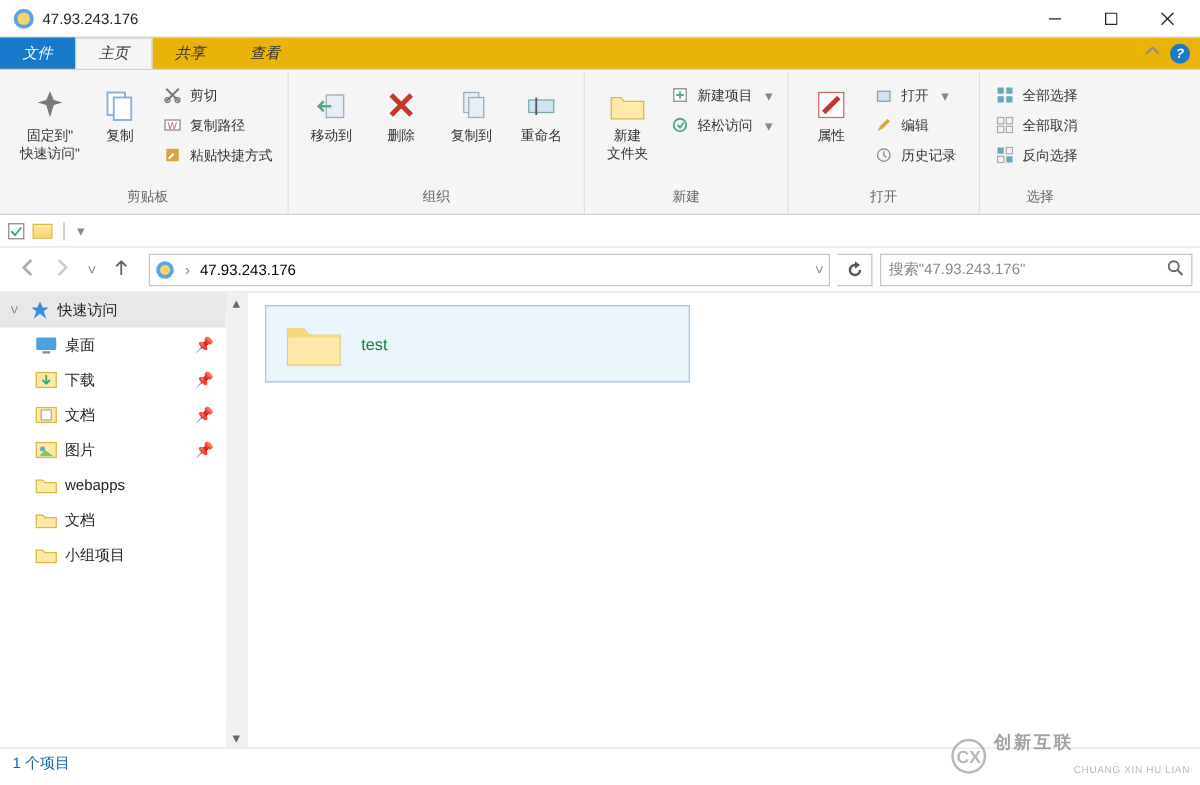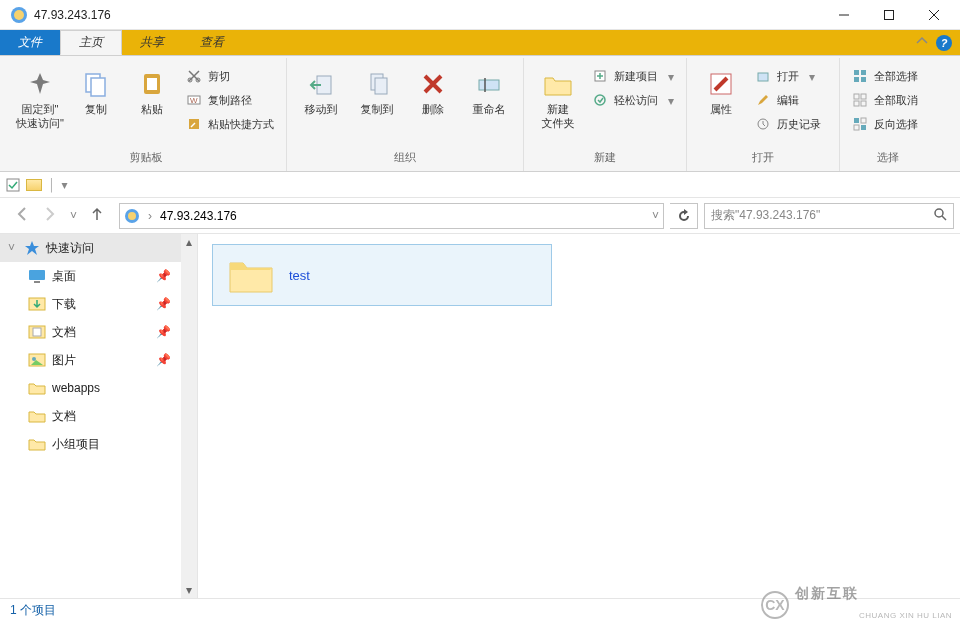--- a/index.html
+++ b/index.html
@@ -142,29 +142,20 @@
       </div>
       <div class="big-btn">
         <div class="icon-box">
             <svg width="28" height="28">
               <rect x="4" y="4" width="14" height="18" fill="#fff" stroke="#8aaee0" stroke-width="1.5"></rect>
               <rect x="9" y="8" width="14" height="18" fill="#fff" stroke="#8aaee0" stroke-width="1.5"></rect>
             </svg>
           </div>
         <div class="lbl">复制</div>
       </div>
-      <div class="big-btn">
-        <div class="icon-box">
-            <svg width="28" height="28">
-              <rect x="6" y="4" width="16" height="20" rx="2" fill="#d9a63d"></rect>
-              <rect x="9" y="8" width="10" height="12" fill="#fff"></rect>
-            </svg>
-          </div>
-        <div class="lbl">粘贴</div>
-      </div>
       <div class="small-row-col">
         <div class="small-btn">
           <span class="sm-icon">
               <svg width="14" height="14">
                 <path d="M2 2 L12 12 M12 2 L2 12" stroke="#777" stroke-width="1.5"></path>
                 <circle cx="3" cy="11" r="2" fill="none" stroke="#777"></circle>
                 <circle cx="11" cy="11" r="2" fill="none" stroke="#777"></circle>
               </svg>
             </span>
           <span class="sm-lbl">剪切</span>
@@ -199,33 +190,33 @@
             <svg width="28" height="28">
               <rect x="10" y="6" width="14" height="18" fill="#e8eef6" stroke="#9ab"></rect>
               <path d="M14 15 L4 15 M8 11 L4 15 L8 19" fill="none" stroke="#5a8" stroke-width="2"></path>
             </svg>
           </div>
         <div class="lbl">移动到</div>
       </div>
       <div class="big-btn">
         <div class="icon-box">
             <svg width="28" height="28">
+              <path d="M6 6 L22 22 M22 6 L6 22" stroke="#c0392b" stroke-width="4"></path>
+            </svg>
+          </div>
+        <div class="lbl">删除</div>
+      </div>
+      <div class="big-btn">
+        <div class="icon-box">
+            <svg width="28" height="28">
               <rect x="8" y="4" width="12" height="16" fill="#e8eef6" stroke="#9ab"></rect>
               <rect x="12" y="8" width="12" height="16" fill="#e8eef6" stroke="#9ab"></rect>
             </svg>
           </div>
         <div class="lbl">复制到</div>
-      </div>
-      <div class="big-btn">
-        <div class="icon-box">
-            <svg width="28" height="28">
-              <path d="M6 6 L22 22 M22 6 L6 22" stroke="#c0392b" stroke-width="4"></path>
-            </svg>
-          </div>
-        <div class="lbl">删除</div>
       </div>
       <div class="big-btn">
         <div class="icon-box">
             <svg width="28" height="28">
               <rect x="4" y="10" width="20" height="10" fill="#cfe3f5" stroke="#7aa"></rect>
               <line x1="10" y1="8" x2="10" y2="22" stroke="#555" stroke-width="1.5"></line>
             </svg>
           </div>
         <div class="lbl">重命名</div>
       </div>
@@ -474,21 +465,21 @@
       <div class="sc-btn">▾</div>
     </div>
   </div>
 
   <div class="content">
     <div class="file-tile">
       <svg class="folder-icon-lg" viewBox="0 0 48 40">
         <path d="M3 8 L16 8 L20 13 L45 13 L45 37 L3 37 Z" fill="#ffe9a8" stroke="#e8c96a"></path>
         <path d="M3 8 L16 8 L20 13 L45 13 L43 15 L3 15 Z" fill="#f7d97a"></path>
       </svg>
-      <span style="font-size:13px;color:#1d4ed8;">test</span>
+      <span style="font-size:13px;color:#15803d;">test</span>
     </div>
   </div>
 </div>
 
 <div class="statusbar">
   <span>1 个项目</span>
 </div>
 
 <div class="watermark">
   <div class="wm-logo">CX</div>

